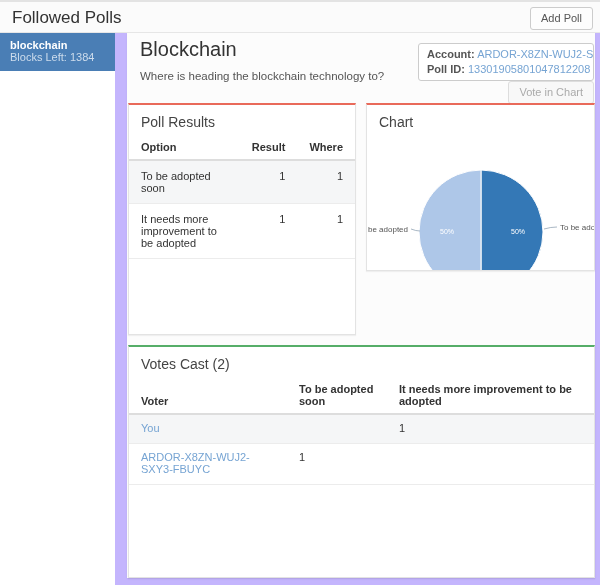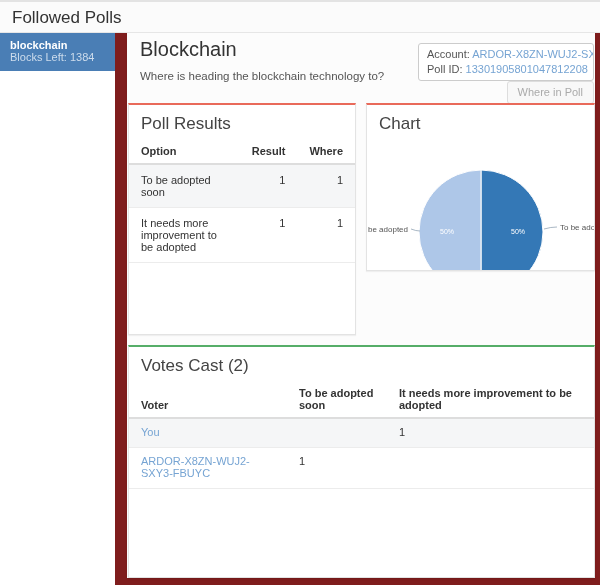--- a/index.html
+++ b/index.html
@@ -1,19 +1,19 @@
 <!DOCTYPE html>
 <html><head>
 <meta charset="utf-8">
 <style>
   * { margin:0; padding:0; box-sizing:border-box; }
   html,body { background:#f3f4f5; }
   .page {
     position:relative; width:600px; height:585px;
-    background:#7f1d1d; overflow:hidden;
+    background:#c4b5fd; overflow:hidden;
     font-family:"Liberation Sans","DejaVu Sans",sans-serif; color:#333;
   }
 
   
   .top-header {
     position:absolute; left:0; top:0; width:600px; height:33px;
     background:#fbfbfb; border-top:2px solid #e3e3e3; border-bottom:1px solid #e7e7e7;
   }
   .page-title {
     position:absolute; left:12px; top:6px;
@@ -47,36 +47,36 @@
   .poll-question {
     position:absolute; left:13px; top:37px;
     font-size:11.5px; color:#555;
   }
   .account-box {
     position:absolute; right:1px; top:10px; width:176px;
     background:#fff; border:1px solid #ccc; border-radius:3px;
     padding:3px 8px; font-size:11px; line-height:15px; color:#555;
     white-space:nowrap; overflow:hidden;
   }
-  .account-box .lbl { font-weight:normal; color:#555; }
+  .account-box .lbl { font-weight:bold; color:#555; }
   a.link { color:#76a4d3; text-decoration:none; cursor:pointer; }
   .vote-btn {
     position:absolute; right:1px; top:48px;
     color:#aaa; background:#f8f8f8; border-color:#ddd;
   }
 
   
   .panel {
     position:absolute; background:#fff;
     border:1px solid #e3e3e3; box-shadow:0 1px 1px rgba(0,0,0,0.05);
   }
   .panel.red-top   { border-top:2px solid #e96a5a; }
   .panel.green-top { border-top:2px solid #55ad68; }
   .panel-title {
-    font-size:17px; font-weight:400; color:#444;
+    font-size:14px; font-weight:400; color:#444;
     padding:9px 12px 7px;
   }
   #results-panel { left:1px;   top:70px;  width:228px; height:232px; }
   #chart-panel   { left:239px; top:70px;  width:229px; height:168px; overflow:hidden; }
   #votes-panel   { left:1px;   top:312px; width:467px; height:233px; }
 
   
   table { width:100%; border-collapse:collapse; font-size:11px; color:#333; }
   th {
     font-size:11px; font-weight:bold; text-align:left;
@@ -96,20 +96,21 @@
   .callout-label { font-size:8px; fill:#555; }
   .callout-line { stroke:#93a4b5; stroke-width:0.8; fill:none; }
 </style>
 </head>
 <body>
 
 <div class="page">
 
   <div class="top-header">
     <div class="page-title">Followed Polls</div>
+    <button class="btn add-poll-btn">Add Poll</button>
   </div>
 
   <div class="sidebar">
     <div class="side-item">
       <div class="side-item-name">blockchain</div>
       <div class="side-item-sub">
         <span>Blocks Left:</span>
         <span>1384</span>
       </div>
     </div>
@@ -124,21 +125,21 @@
       <div>
         <span class="lbl">Account:</span>
         <a class="link">ARDOR-X8ZN-WUJ2-SXY3-FBUYC</a>
       </div>
       <div>
         <span class="lbl">Poll ID:</span>
         <a class="link">13301905801047812208</a>
       </div>
     </div>
 
-    <button class="btn vote-btn">Where in Poll</button>
+    <button class="btn vote-btn">Vote in Chart</button>
 
     <div class="panel red-top" id="results-panel">
       <div class="panel-title">Poll Results</div>
       <table>
         <thead>
           <tr>
             <th>Option</th>
             <th class="num">Result</th>
             <th class="num">Where</th>
           </tr>

